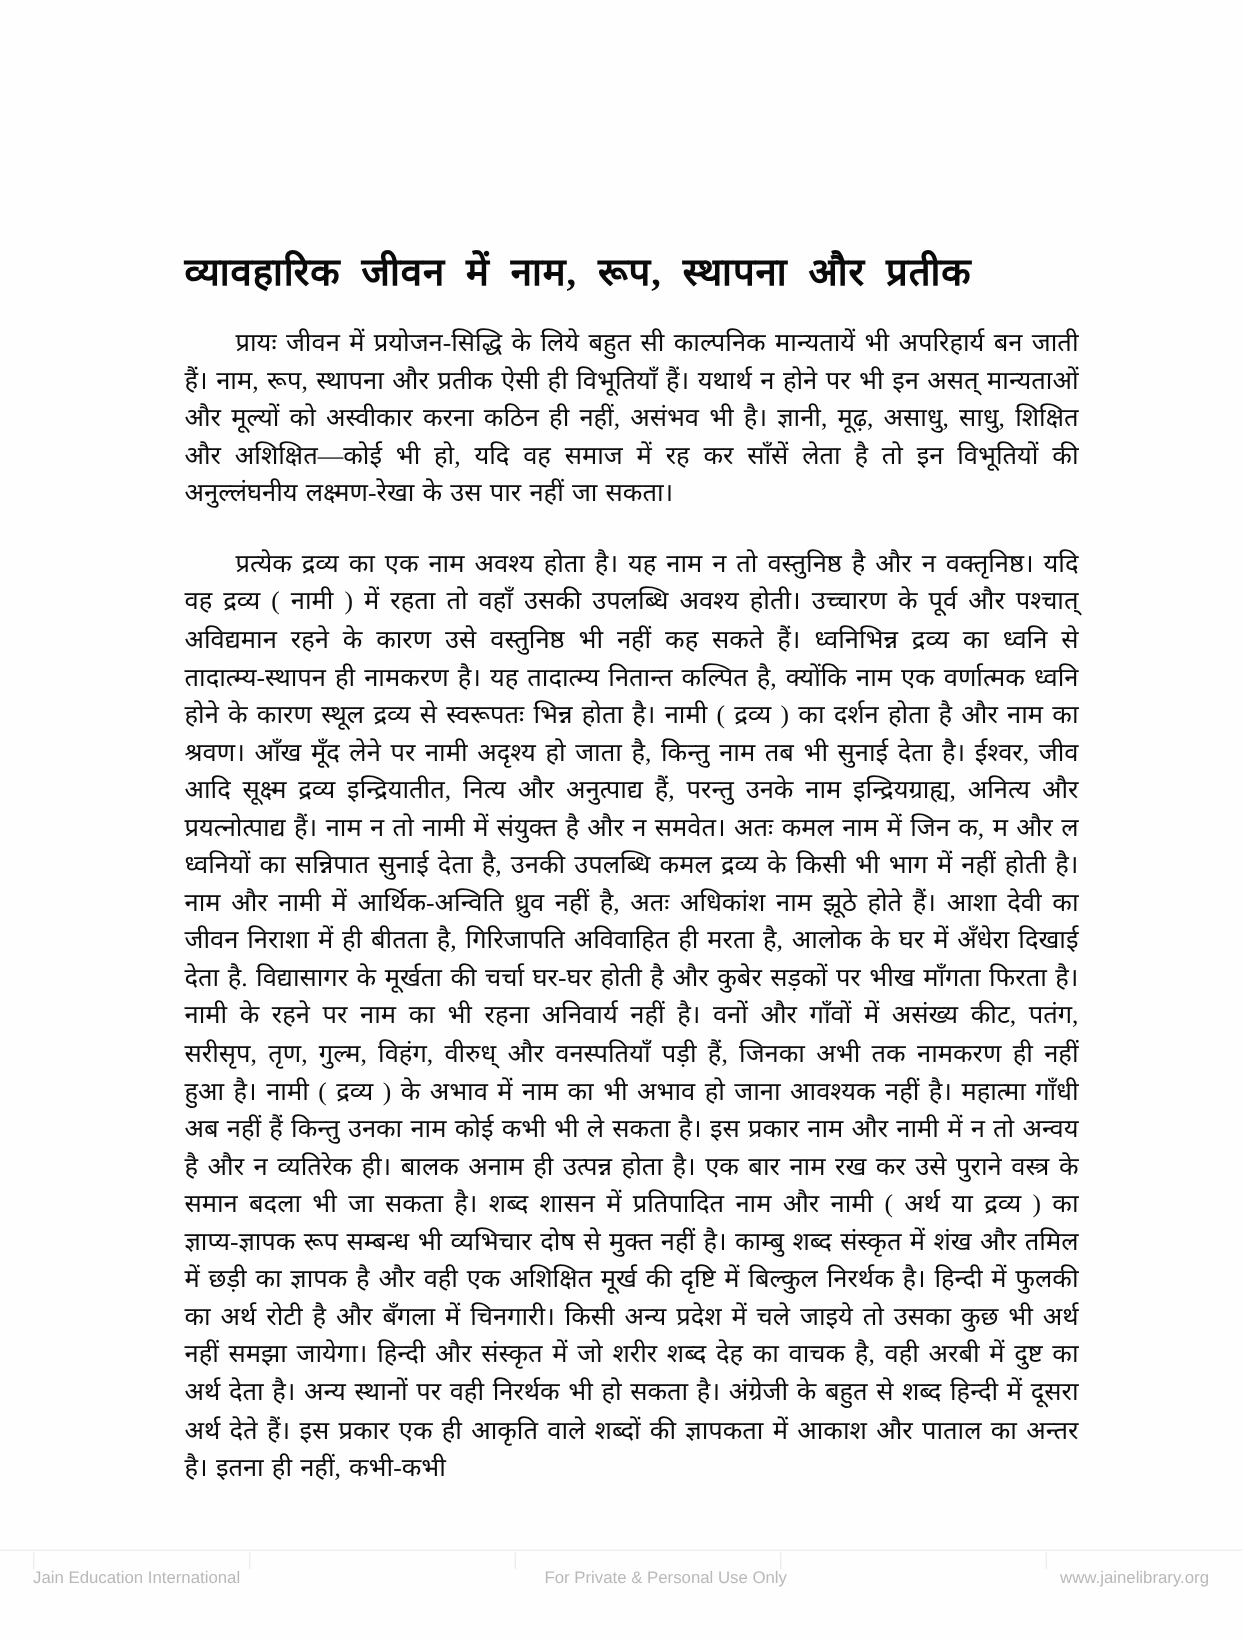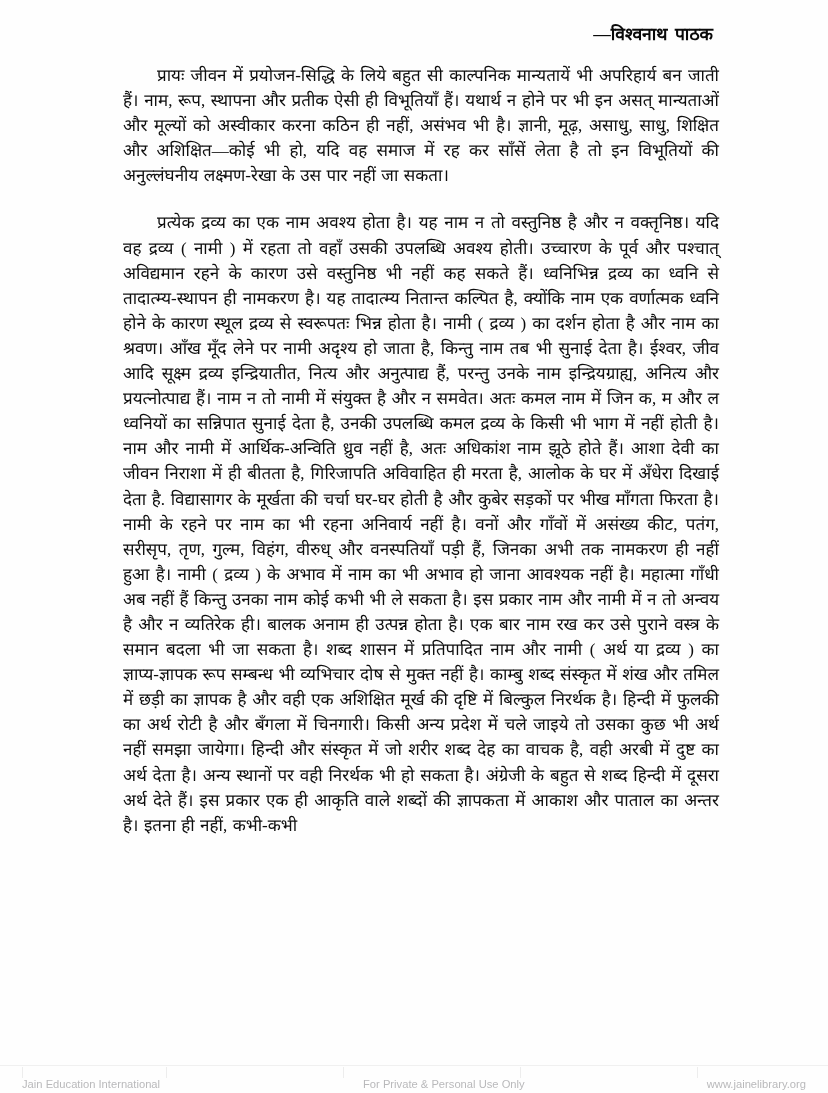--- a/index.html
+++ b/index.html
@@ -78,21 +78,21 @@
   .para.indent {
     text-indent: 34px;
   }
 
   
   #footer {
     position: absolute;
     left: 0;
     right: 0;
     bottom: 0;
-    height: 28px;
+    height: 60px;
     font-family: "Liberation Sans", "DejaVu Sans", sans-serif;
     color: #b9b9bb;
     font-size: 11.2px;
   }
   #footer .rule {
     position: absolute;
     left: 0;
     right: 0;
     top: 0;
     height: 1px;
@@ -122,22 +122,22 @@
   #footer .f-center { left: 347px; margin-left: 16px; }
   #footer .f-right  { right: 22px; margin-left: 20px; }
 </style>
 </head>
 <body>
 
 <div id="page">
 
   <div id="content">
 
+    <h1 class="doc-title">व्यावहारिक जीवन में नाम, रूप, स्थापना और प्रतीक</h1>
 
-    <div class="byline">—विश्वनाथ पाठक</div>
 
     <div class="body-block">
       <p class="para indent">प्रायः जीवन में प्रयोजन-सिद्धि के लिये बहुत सी काल्पनिक मान्यतायें भी अपरिहार्य बन जाती हैं। नाम, रूप, स्थापना और प्रतीक ऐसी ही विभूतियाँ हैं। यथार्थ न होने पर भी इन असत् मान्यताओं और मूल्यों को अस्वीकार करना कठिन ही नहीं, असंभव भी है। ज्ञानी, मूढ़, असाधु, साधु, शिक्षित और अशिक्षित—कोई भी हो, यदि वह समाज में रह कर साँसें लेता है तो इन विभूतियों की अनुल्लंघनीय लक्ष्मण-रेखा के उस पार नहीं जा सकता।</p>
       <p class="para indent">प्रत्येक द्रव्य का एक नाम अवश्य होता है। यह नाम न तो वस्तुनिष्ठ है और न वक्तृनिष्ठ। यदि वह द्रव्य ( नामी ) में रहता तो वहाँ उसकी उपलब्धि अवश्य होती। उच्चारण के पूर्व और पश्चात् अविद्यमान रहने के कारण उसे वस्तुनिष्ठ भी नहीं कह सकते हैं। ध्वनिभिन्न द्रव्य का ध्वनि से तादात्म्य-स्थापन ही नामकरण है। यह तादात्म्य नितान्त कल्पित है, क्योंकि नाम एक वर्णात्मक ध्वनि होने के कारण स्थूल द्रव्य से स्वरूपतः भिन्न होता है। नामी ( द्रव्य ) का दर्शन होता है और नाम का श्रवण। आँख मूँद लेने पर नामी अदृश्य हो जाता है, किन्तु नाम तब भी सुनाई देता है। ईश्वर, जीव आदि सूक्ष्म द्रव्य इन्द्रियातीत, नित्य और अनुत्पाद्य हैं, परन्तु उनके नाम इन्द्रियग्राह्य, अनित्य और प्रयत्नोत्पाद्य हैं। नाम न तो नामी में संयुक्त है और न समवेत। अतः कमल नाम में जिन क, म और ल ध्वनियों का सन्निपात सुनाई देता है, उनकी उपलब्धि कमल द्रव्य के किसी भी भाग में नहीं होती है। नाम और नामी में आर्थिक-अन्विति ध्रुव नहीं है, अतः अधिकांश नाम झूठे होते हैं। आशा देवी का जीवन निराशा में ही बीतता है, गिरिजापति अविवाहित ही मरता है, आलोक के घर में अँधेरा दिखाई देता है. विद्यासागर के मूर्खता की चर्चा घर-घर होती है और कुबेर सड़कों पर भीख माँगता फिरता है। नामी के रहने पर नाम का भी रहना अनिवार्य नहीं है। वनों और गाँवों में असंख्य कीट, पतंग, सरीसृप, तृण, गुल्म, विहंग, वीरुध् और वनस्पतियाँ पड़ी हैं, जिनका अभी तक नामकरण ही नहीं हुआ है। नामी ( द्रव्य ) के अभाव में नाम का भी अभाव हो जाना आवश्यक नहीं है। महात्मा गाँधी अब नहीं हैं किन्तु उनका नाम कोई कभी भी ले सकता है। इस प्रकार नाम और नामी में न तो अन्वय है और न व्यतिरेक ही। बालक अनाम ही उत्पन्न होता है। एक बार नाम रख कर उसे पुराने वस्त्र के समान बदला भी जा सकता है। शब्द शासन में प्रतिपादित नाम और नामी ( अर्थ या द्रव्य ) का ज्ञाप्य-ज्ञापक रूप सम्बन्ध भी व्यभिचार दोष से मुक्त नहीं है। काम्बु शब्द संस्कृत में शंख और तमिल में छड़ी का ज्ञापक है और वही एक अशिक्षित मूर्ख की दृष्टि में बिल्कुल निरर्थक है। हिन्दी में फुलकी का अर्थ रोटी है और बँगला में चिनगारी। किसी अन्य प्रदेश में चले जाइये तो उसका कुछ भी अर्थ नहीं समझा जायेगा। हिन्दी और संस्कृत में जो शरीर शब्द देह का वाचक है, वही अरबी में दुष्ट का अर्थ देता है। अन्य स्थानों पर वही निरर्थक भी हो सकता है। अंग्रेजी के बहुत से शब्द हिन्दी में दूसरा अर्थ देते हैं। इस प्रकार एक ही आकृति वाले शब्दों की ज्ञापकता में आकाश और पाताल का अन्तर है। इतना ही नहीं, कभी-कभी</p>
     </div>
 
   </div>
 
   <div id="footer">
     <div class="rule"></div>

